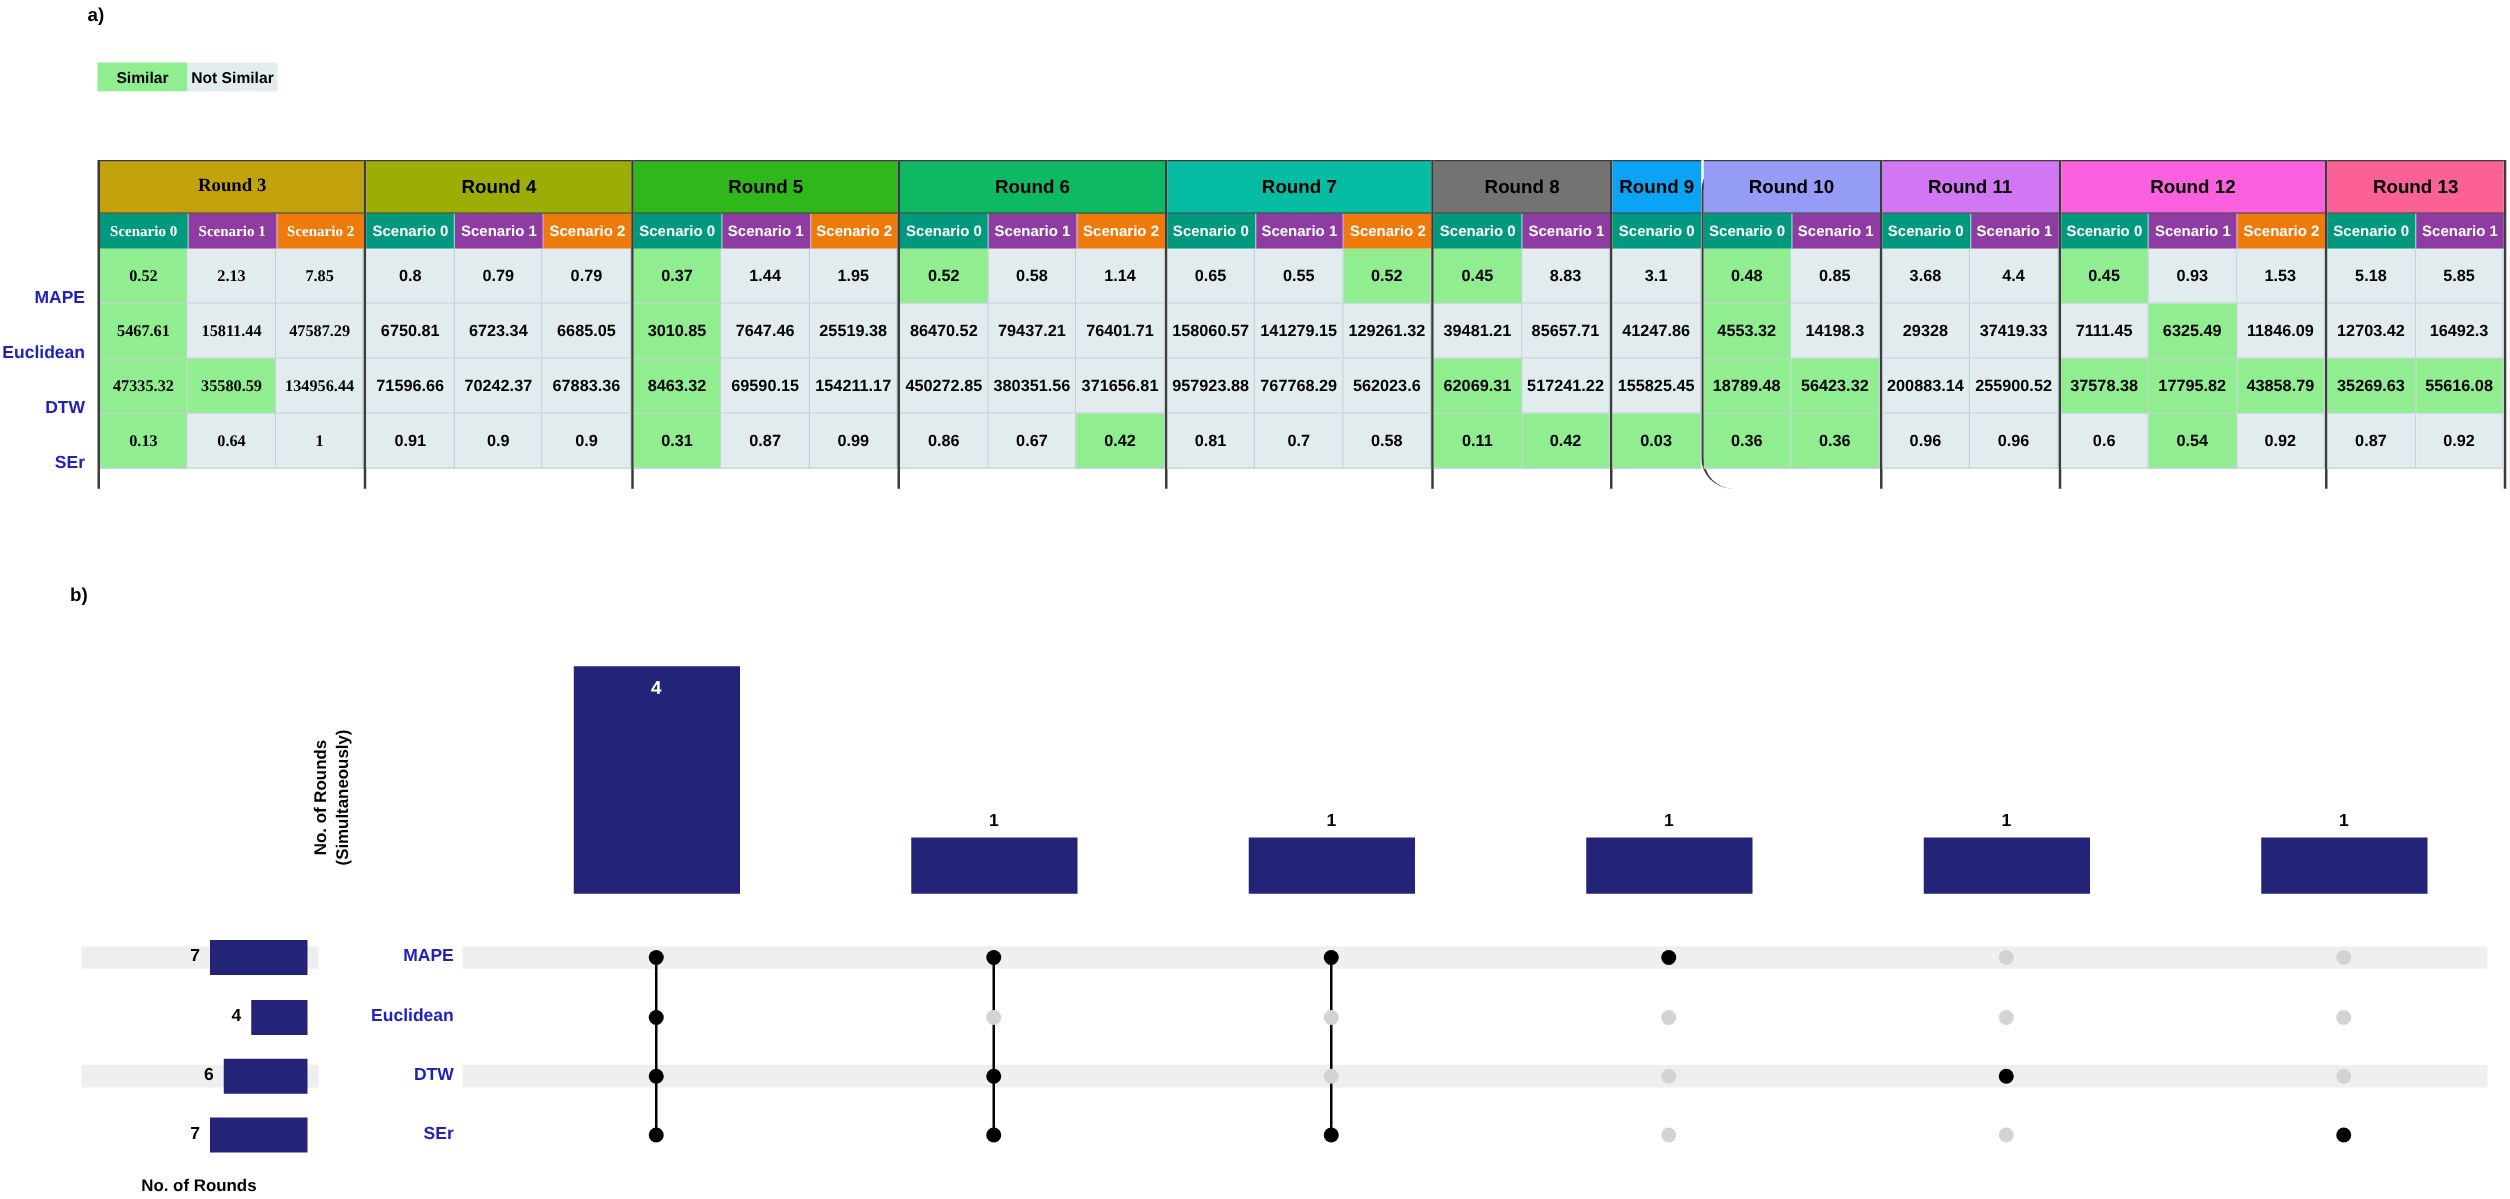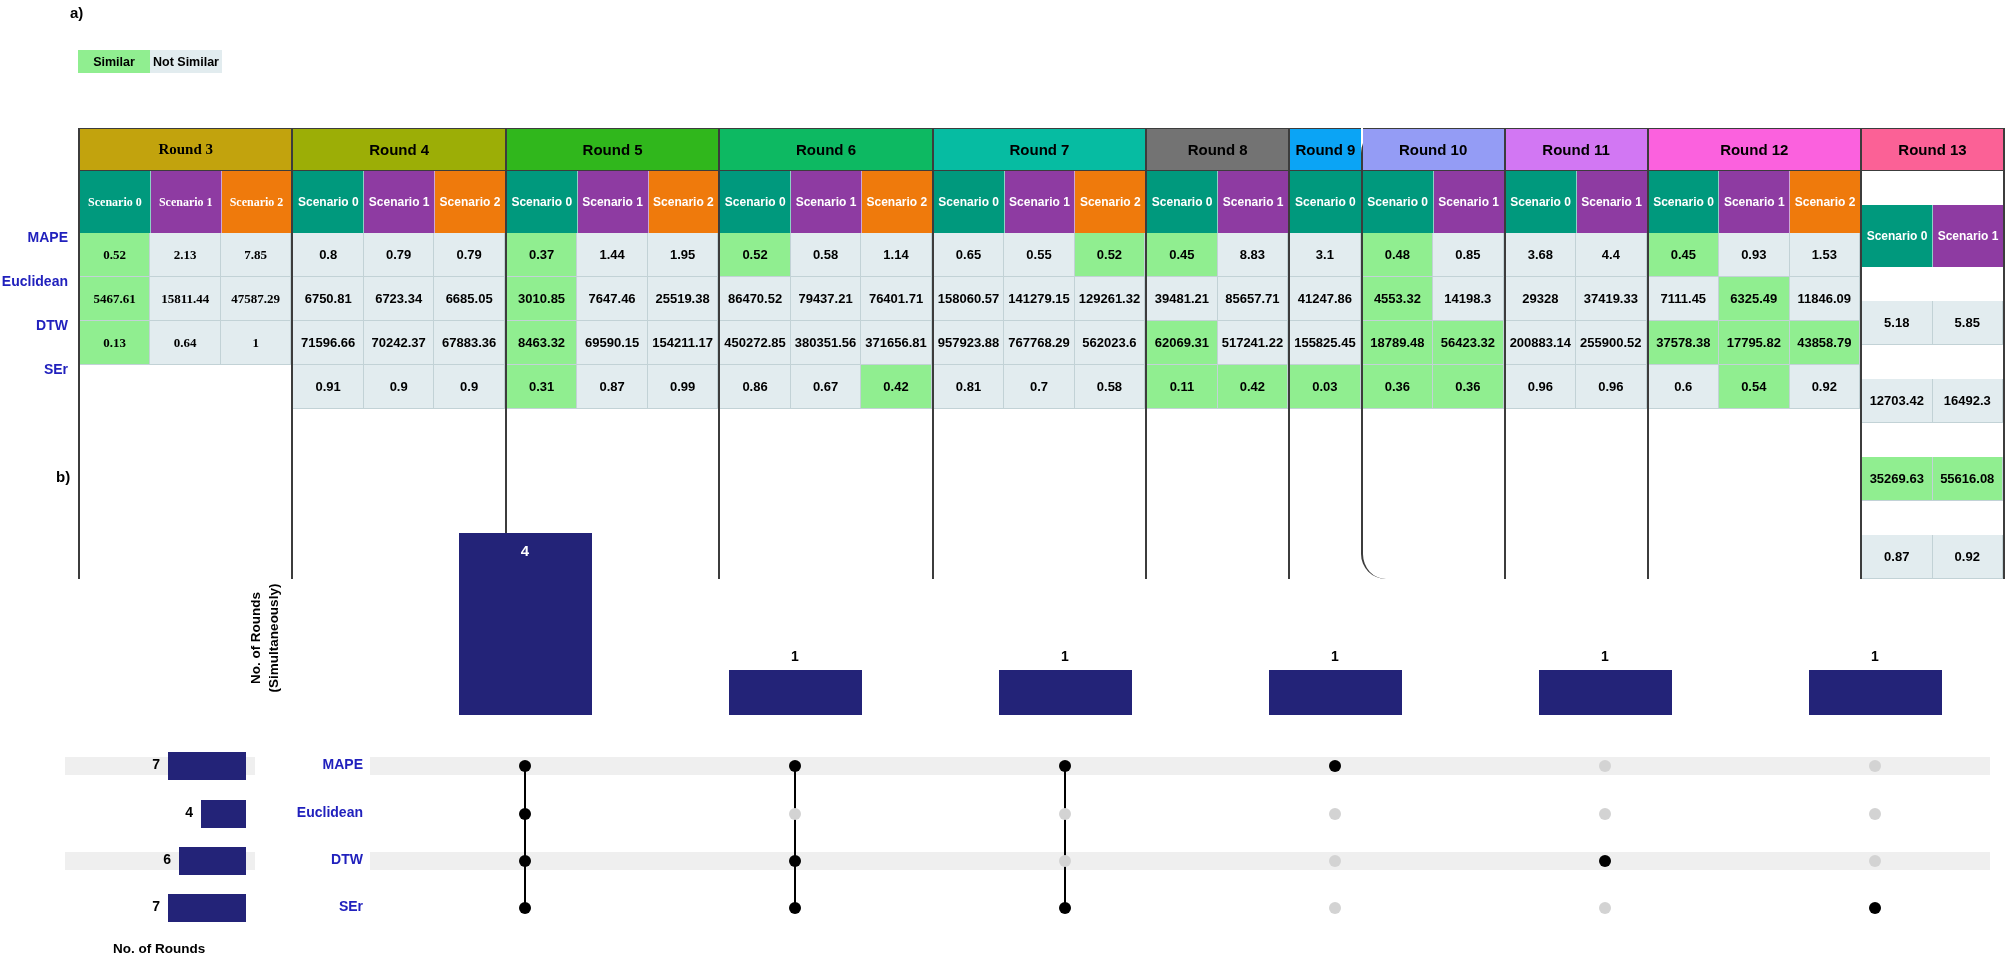--- a/index.html
+++ b/index.html
@@ -15,25 +15,25 @@
   
   .sim   { background:#90EE90; }
   .nosim { background:#E2ECEF; }
 
   #table-a { position:absolute; left:0; top:128px; width:2005px; display:flex; align-items:stretch; }
   .label-col { flex:0 0 78px; display:flex; flex-direction:column; }
   .label-spacer { height:87px; }
   .metric-label { height:44px; display:flex; align-items:center; justify-content:flex-end;
                   padding-right:10px; color:#2121BD; font-weight:bold; font-size:14px; }
   .round-group { display:flex; flex-direction:column; border-left:2px solid #3c3c3c; }
-  .round-group:last-child { border-right:2px solid #3c3c3c;gap:34px; }
+  .round-group:last-child { border-right:2px solid #3c3c3c; }
   .round-header { height:43px; display:flex; align-items:center; justify-content:center;
                   font-weight:bold; font-size:15px; color:#000;
                   border-top:1px solid #3c3c3c; border-bottom:1px solid #3c3c3c; box-sizing:border-box; }
-  .scenario-row { display:flex; height:62px; }
+  .scenario-row { display:flex; height:28px; }
   .scenario-cell { flex:1; display:flex; align-items:center; justify-content:center;
                    color:#fff; font-weight:bold; font-size:12px; box-sizing:border-box;
                    border-right:1px solid rgba(255,255,255,.55); }
   .scenario-cell:last-child { border-right:none; }
   .data-row { display:flex; height:44px; }
   .cell { flex:1; display:flex; align-items:center; justify-content:center;
           font-weight:bold; font-size:13px; color:#000; box-sizing:border-box;
           border-right:1px solid #c2d2d6; border-bottom:1px solid #c2d2d6; }
 
   
@@ -79,20 +79,25 @@
         </div>
         <div class="data-row">
           <div class="cell sim">0.52</div>
           <div class="cell nosim">2.13</div>
           <div class="cell nosim">7.85</div>
         </div>
         <div class="data-row">
           <div class="cell sim">5467.61</div>
           <div class="cell nosim">15811.44</div>
           <div class="cell nosim">47587.29</div>
+        </div>
+        <div class="data-row">
+          <div class="cell sim">47335.32</div>
+          <div class="cell sim">35580.59</div>
+          <div class="cell nosim">134956.44</div>
         </div>
         <div class="data-row">
           <div class="cell sim">0.13</div>
           <div class="cell nosim">0.64</div>
           <div class="cell nosim">1</div>
         </div>
       </div>
       <div class="round-group" style="flex: 3 1 0px;">
         <div class="round-header" style="background: rgb(156, 174, 6);">Round 4</div>
         <div class="scenario-row">

